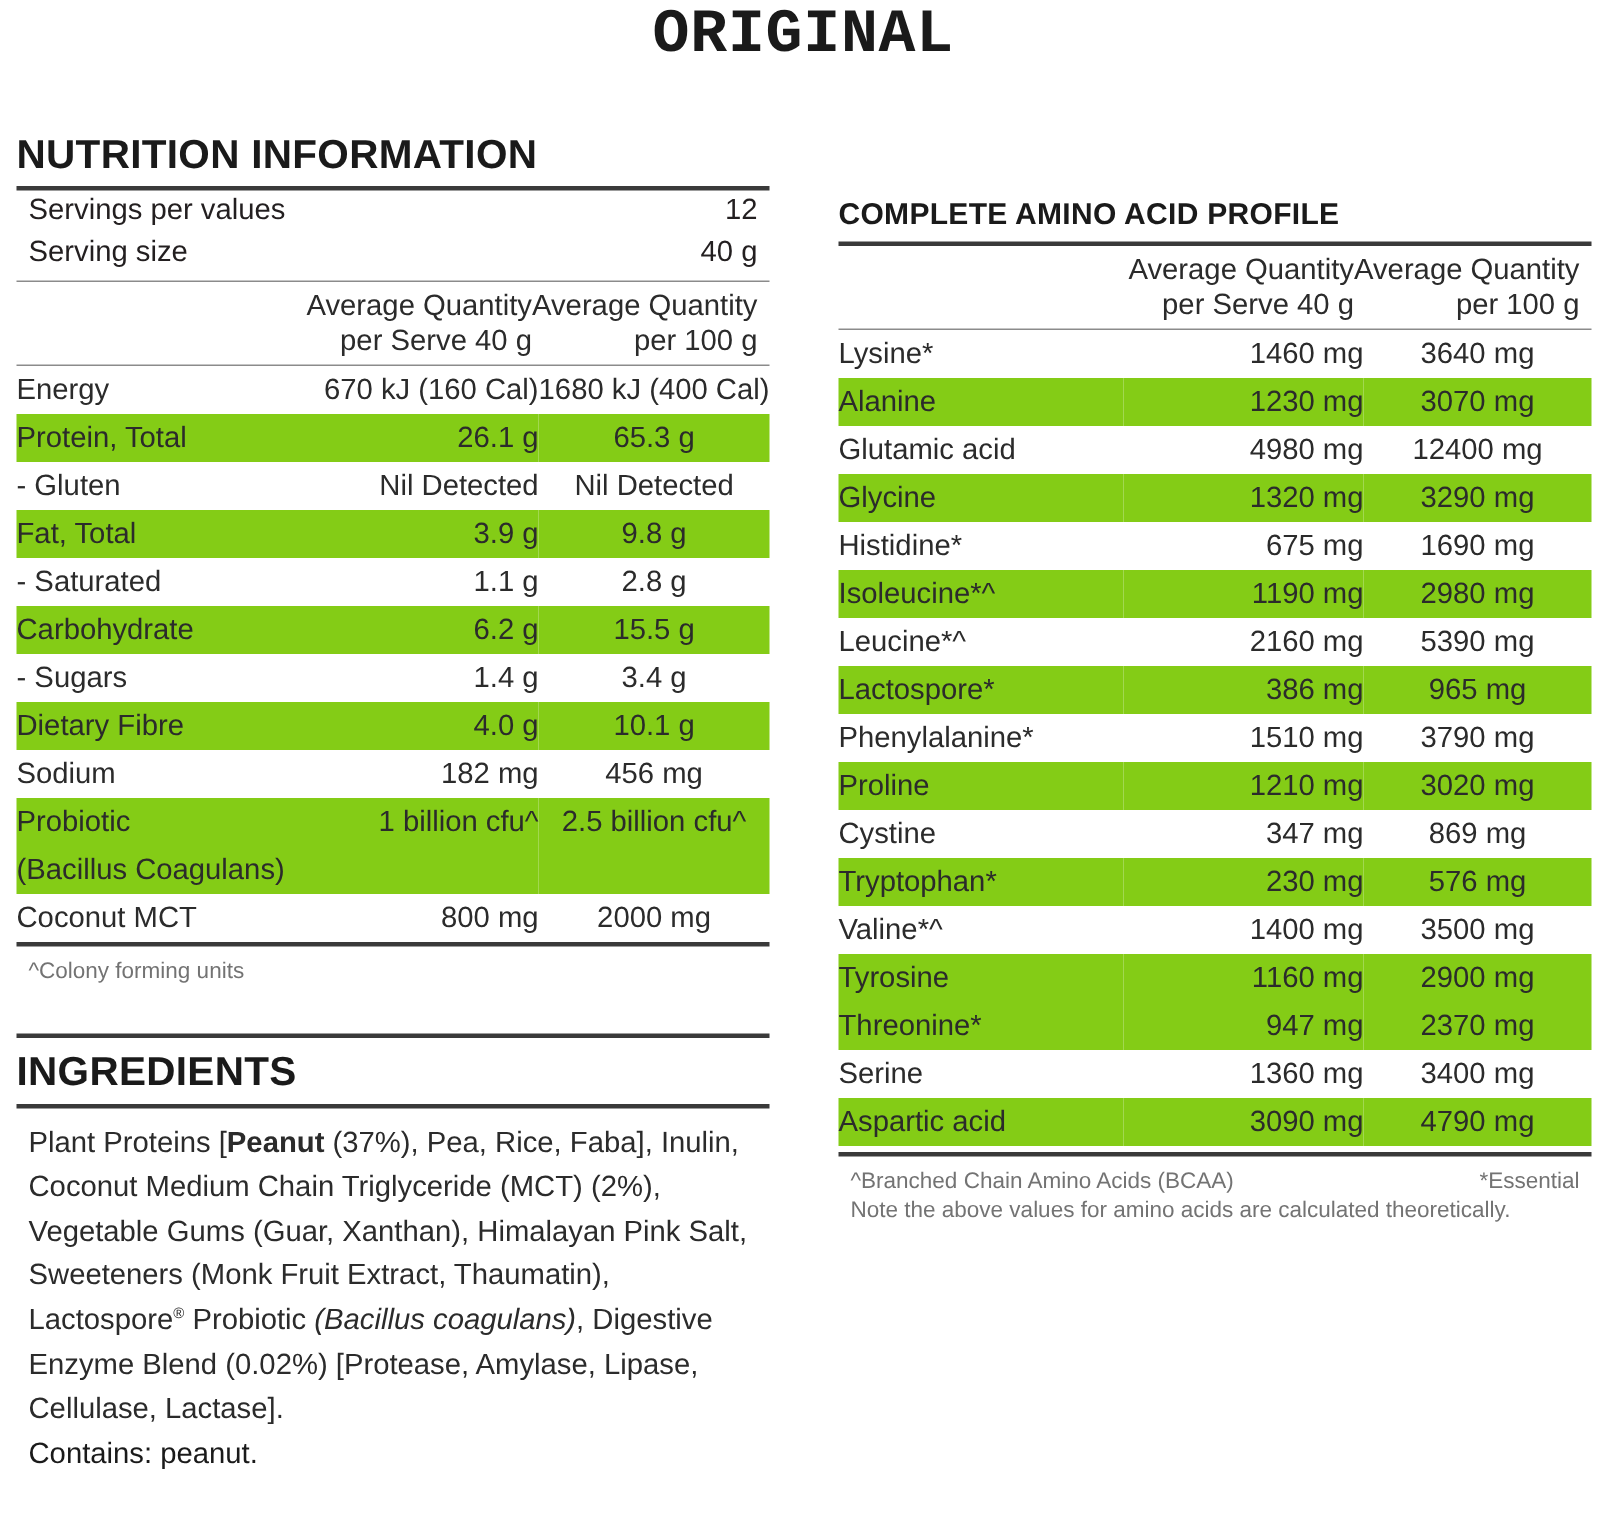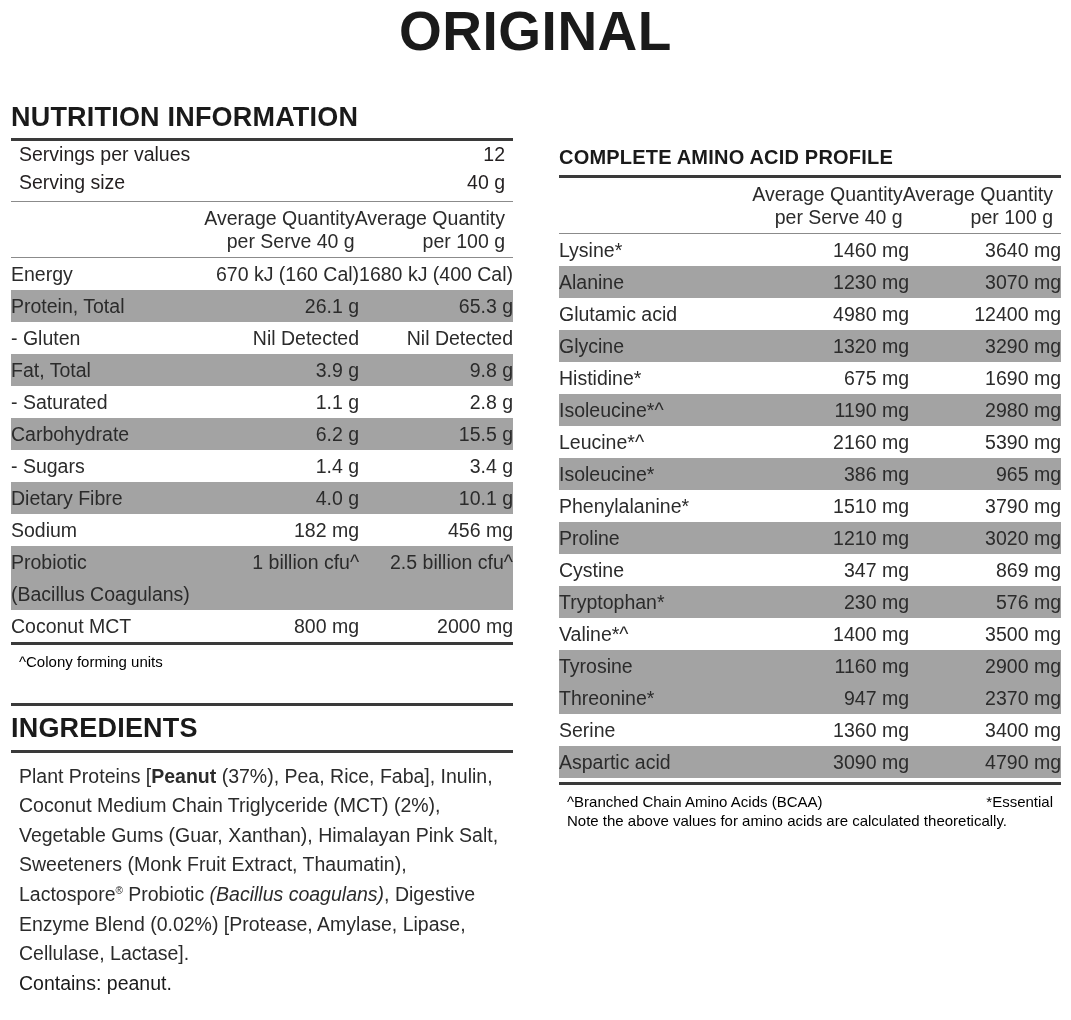--- a/index.html
+++ b/index.html
@@ -13,26 +13,27 @@
     height: 1020px;
     font-family: "Liberation Sans", sans-serif;
     color: #231f20;
     position: relative;
     overflow: hidden;
   }
 
   
   .product-title {
     text-align: center;
-    font-size: 55px;
+    font-size: 41px;
     font-weight: bold;
     letter-spacing: 0.5px;
     line-height: 1;
     padding-top: 4px;
     color: #1a1a1a;
+    font-family: Liberation Mono, monospace;
   }
 
   
   .panels {
     display: flex;
     padding: 0 11px 0 11px;
     margin-top: 44px;
     align-items: flex-start;
   }
   .col-left  { width: 502px; flex: 0 0 502px; }
@@ -69,22 +70,22 @@
     color: #2b2b2b;
   }
   table.nt td {
     padding: 4.5px 0 4.5px 0;
     vertical-align: top;
     line-height: 1.18;
     white-space: nowrap;
   }
   td.lbl { text-align: left;  padding-left: 8px; }
   td.v1  { text-align: right; }
-  td.v2  { text-align: right; padding-right: 8px; }
-  tr.shaded td { background: #a3a3a3; }
+  td.v2  { text-align: center; padding-right: 8px; }
+  tr.shaded td { background: #84cc16; }
 
   
   td.hdr {
     text-align: right;
     line-height: 1.18;
     padding: 6px 0 7px 0;
     white-space: normal;
   }
   td.hdr.h2 { padding-right: 8px; }
 
@@ -100,21 +101,21 @@
   .cw-n-3 { width: 144px; }
 
   
   .cw-a-1 { width: 190px; }
   .cw-a-2 { width: 160px; }
   .cw-a-3 { width: 152px; }
 
   
   .footnote {
     font-size: 15px;
-    color: #000000;
+    color: #737373;
     padding: 7px 8px 0 8px;
     line-height: 1.28;
   }
   .footnote-row {
     display: flex;
     justify-content: space-between;
     align-items: baseline;
   }
   .footnote-row .right { padding-left: 18px; white-space: nowrap; }
 
@@ -321,21 +322,21 @@
             <td class="lbl cw-a-1">Isoleucine*^</td>
             <td class="v1 cw-a-2">1190 mg</td>
             <td class="v2 cw-a-3">2980 mg</td>
           </tr>
           <tr>
             <td class="lbl cw-a-1">Leucine*^</td>
             <td class="v1 cw-a-2">2160 mg</td>
             <td class="v2 cw-a-3">5390 mg</td>
           </tr>
           <tr class="shaded">
-            <td class="lbl cw-a-1">Isoleucine*</td>
+            <td class="lbl cw-a-1">Lactospore*</td>
             <td class="v1 cw-a-2">386 mg</td>
             <td class="v2 cw-a-3">965 mg</td>
           </tr>
           <tr>
             <td class="lbl cw-a-1">Phenylalanine*</td>
             <td class="v1 cw-a-2">1510 mg</td>
             <td class="v2 cw-a-3">3790 mg</td>
           </tr>
           <tr class="shaded">
             <td class="lbl cw-a-1">Proline</td>

